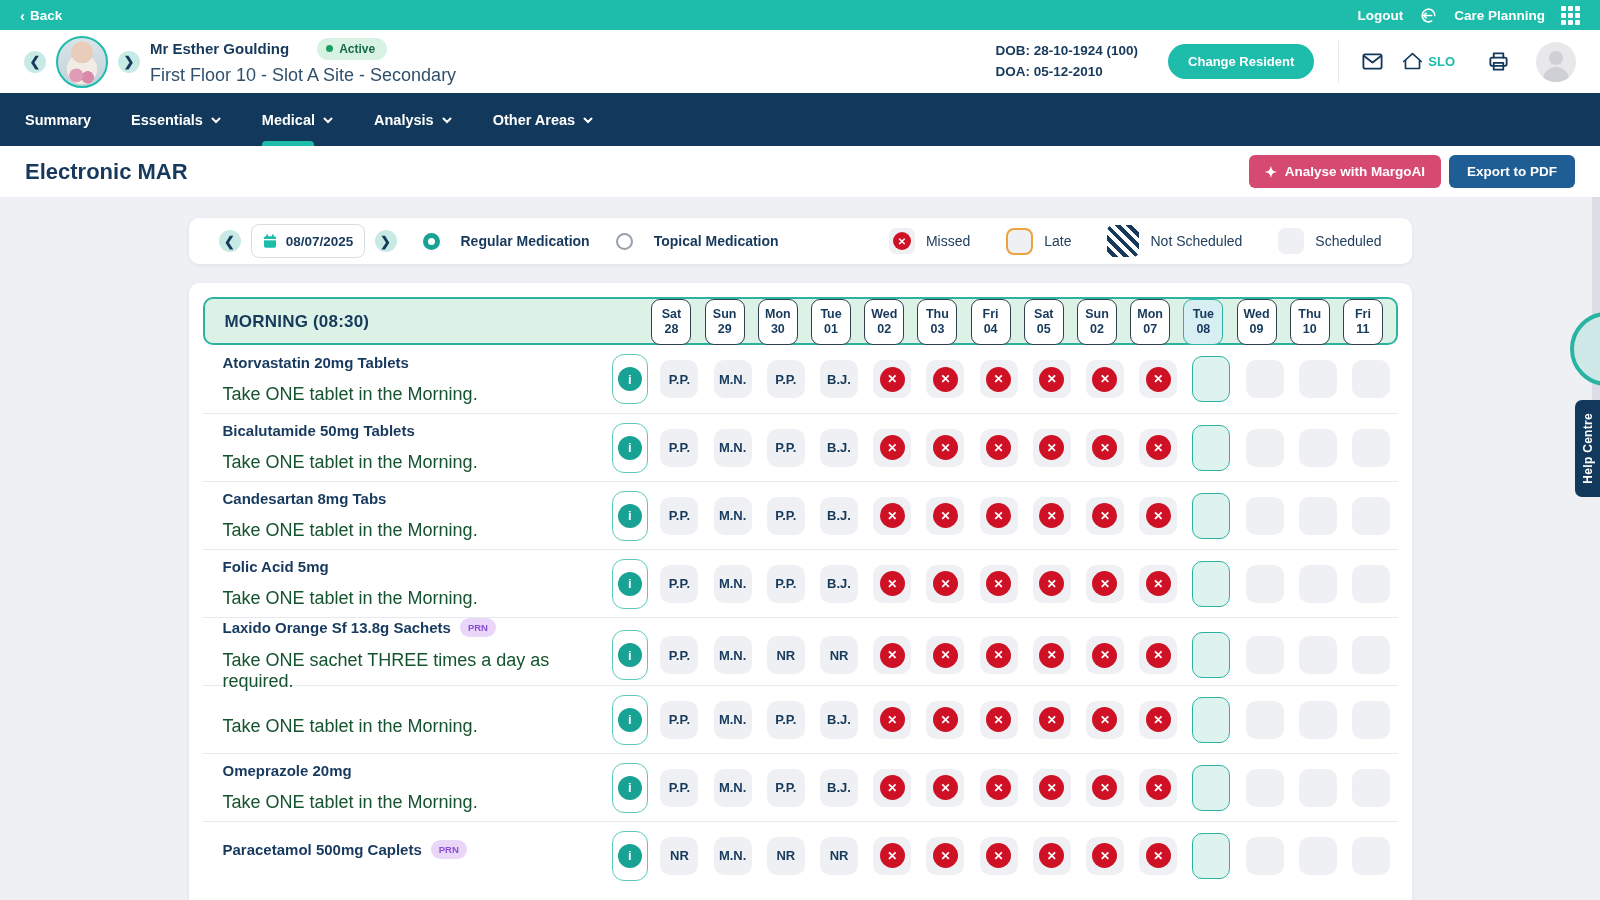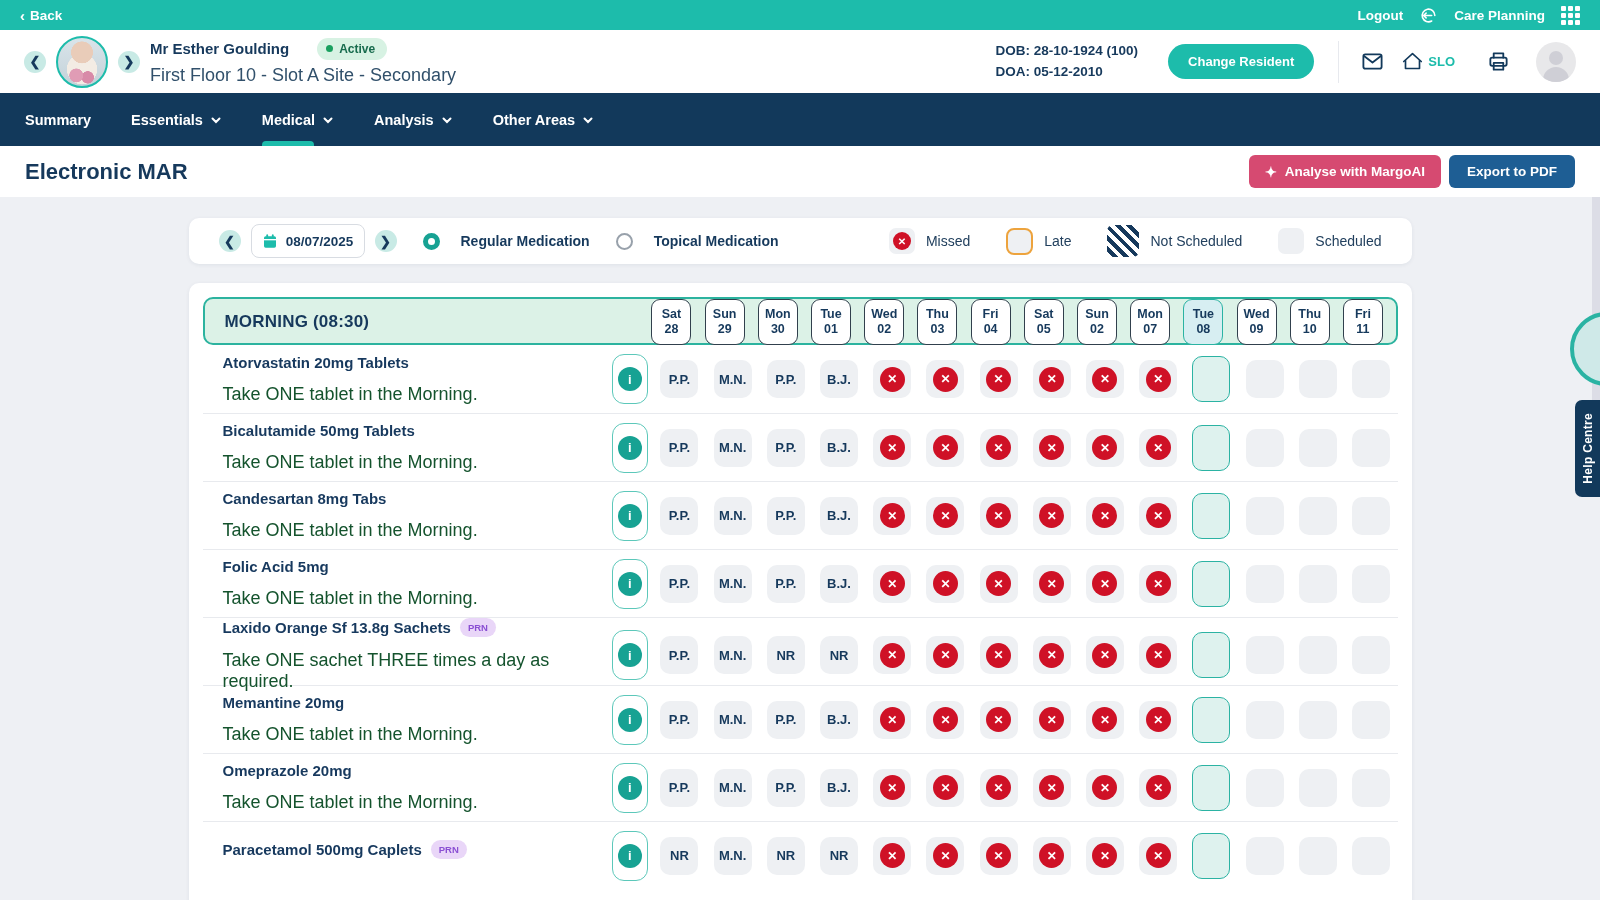--- a/index.html
+++ b/index.html
@@ -730,23 +730,20 @@
           </div>
           <div class="cell-slot">
             <div class="cell cell-gray"></div>
           </div>
           <div class="cell-slot">
             <div class="cell cell-gray"></div>
           </div>
         </div>
         <div class="mar-grid mar-row">
           <div class="med-info">
-            <div class="med-name-line">
-              <span class="med-name">Memantine 20mg</span>
-            </div>
             <div class="med-dose">Take ONE tablet in the Morning.</div>
           </div>
           <div class="info-slot">
             <div class="info-btn">
               <span class="info-circle">i</span>
             </div>
           </div>
           <div class="cell-slot">
             <div class="cell cell-gray cell-initials">P.P.</div>
           </div>

